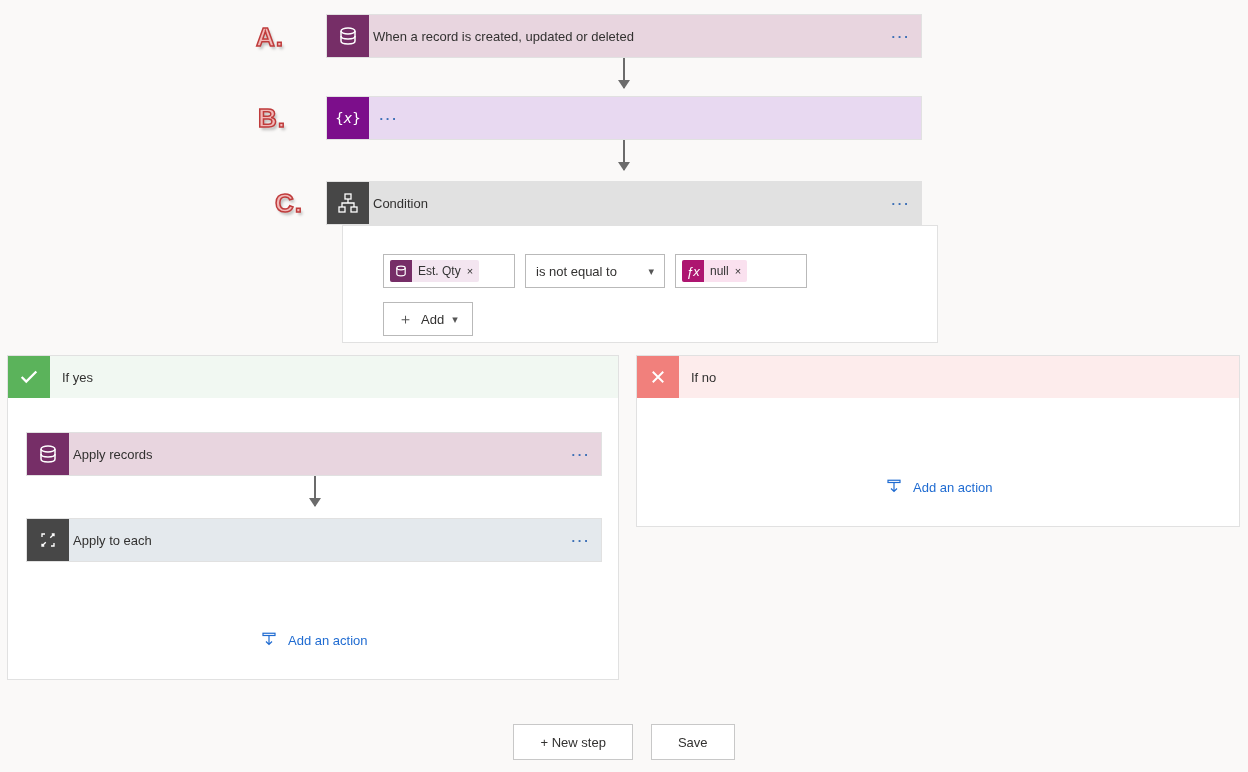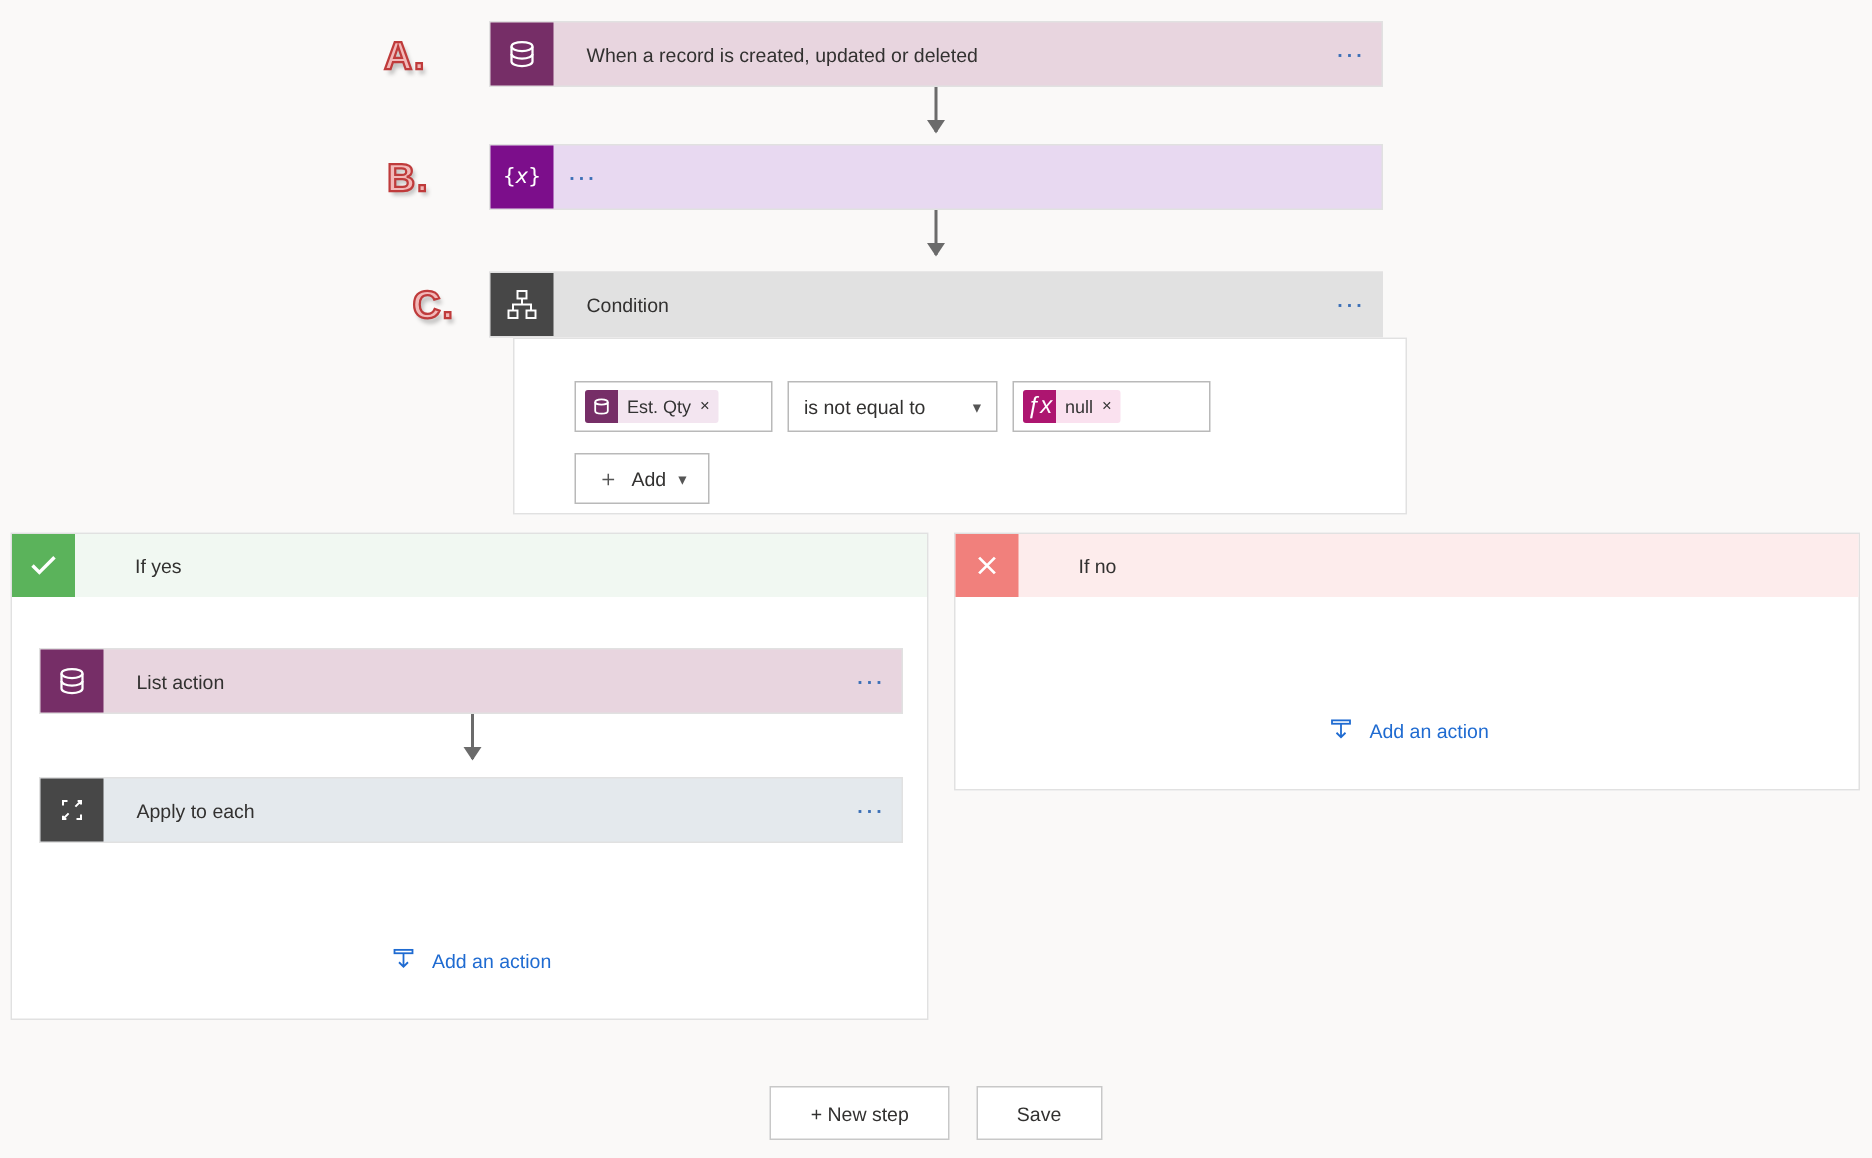--- a/index.html
+++ b/index.html
@@ -20,21 +20,21 @@
     background: #fff;
     border: 1px solid #e1e1e1;
     display: flex;
     align-items: center;
   }
   .icon-box {
     width: 42px; height: 42px;
     display: flex; align-items: center; justify-content: center;
     flex-shrink: 0;
   }
-  .card-label { padding-left: 22px; flex: 1; }
+  .card-label { padding-left: 4px; flex: 1; }
   .card-menu {
     width: 40px; text-align: center; color: #3b6fb6;
     letter-spacing: 2px; cursor: pointer; font-weight: bold;
   }
   .light-mauve { background: #e8d5df; }
   .light-lilac { background: #e8d9f1; }
   .grey-head   { background: #e1e1e1; }
   .greyblue    { background: #e4e9ed; }
 
   .ic-db      { background: #762e67; }
@@ -66,21 +66,21 @@
     height:34px; padding:0 6px; background:#fff;
   }
   .chip {
     display:inline-flex; align-items:center;
     height:22px; border-radius:2px; font-size:12px;
     padding:0 6px 0 0; overflow:hidden;
   }
   .chip .ci {
     width:22px; height:22px; display:flex; align-items:center;
     justify-content:center; margin-right:6px;
-    color:#fff; font-size:16px;
+    color:#fff; font-size:13px;
   }
   .chip .cx { margin-left:6px; font-size:11px; cursor:pointer; }
   .chip-purple { background:#f3e5f0; color:#333; }
   .chip-purple .ci { background:#762e67; }
   .chip-pink   { background:#fae1ef; color:#333; }
   .chip-pink .ci { background:#ad1570; font-style:italic; }
   .selbox {
     border:1px solid #b9b9b9; height:34px; width:140px;
     display:flex; align-items:center; padding:0 10px;
     justify-content:space-between; background:#fff; cursor:pointer;
@@ -88,21 +88,21 @@
   .addbtn {
     border:1px solid #b9b9b9; height:34px; padding:0 14px;
     display:inline-flex; align-items:center; gap:8px;
     background:#fff; cursor:pointer;
   }
 
   .branch {
     position:absolute; background:#fff; border:1px solid #e1e1e1;
   }
   .branch-head {
-    height:42px; display:flex; align-items:center;gap:28px;
+    height:42px; display:flex; align-items:center;
   }
   .bh-icon { width:42px; height:42px; display:flex; align-items:center; justify-content:center; }
   .bh-yes { background:#f1f8f2; }
   .bh-yes .bh-icon { background:#5bb35b; color:#fff; }
   .bh-no  { background:#fdecec; }
   .bh-no  .bh-icon { background:#f1807c; color:#fff; }
   .bh-label { padding-left:12px; }
 
   .inner-card {
     position:absolute; display:flex; align-items:center;
@@ -231,21 +231,21 @@
     </div>
 
     <div class="inner-card light-mauve" style="left:18px; top:76px; width:576px; height:44px;">
       <div class="icon-box ic-db">
         <svg class="svg" width="20" height="20" viewBox="0 0 20 20">
             <ellipse cx="10" cy="5" rx="7" ry="3" fill="none" stroke="#fff" stroke-width="1.5"></ellipse>
             <path d="M3 5v10c0 1.7 3.1 3 7 3s7-1.3 7-3V5" fill="none" stroke="#fff" stroke-width="1.5"></path>
             <path d="M3 10c0 1.7 3.1 3 7 3s7-1.3 7-3" fill="none" stroke="#fff" stroke-width="1.5"></path>
           </svg>
       </div>
-      <div class="card-label">List action</div>
+      <div class="card-label">Apply records</div>
       <div class="card-menu dots">···</div>
     </div>
 
     <div class="arrow" style="left:306px; top:120px; height:30px; transform:none;"></div>
 
     <div class="inner-card greyblue" style="left:18px; top:162px; width:576px; height:44px;">
       <div class="icon-box ic-loop">
         <svg width="18" height="18" viewBox="0 0 24 24">
             <path d="M17 4h3v3M20 4l-5 5M7 20H4v-3M4 20l5-5M4 8V4h4M20 16v4h-4" fill="none" stroke="#fff" stroke-width="1.8"></path>
           </svg>

